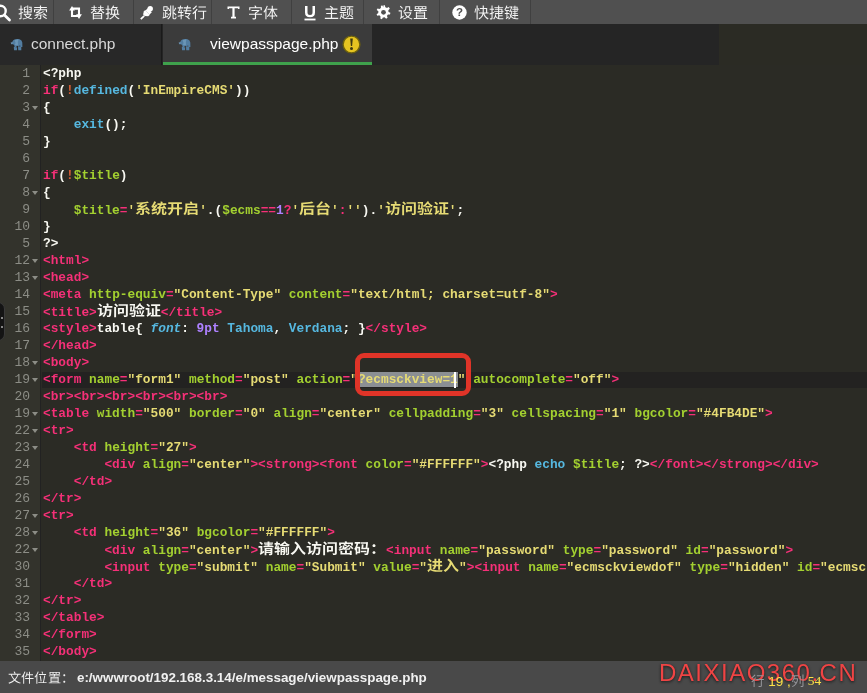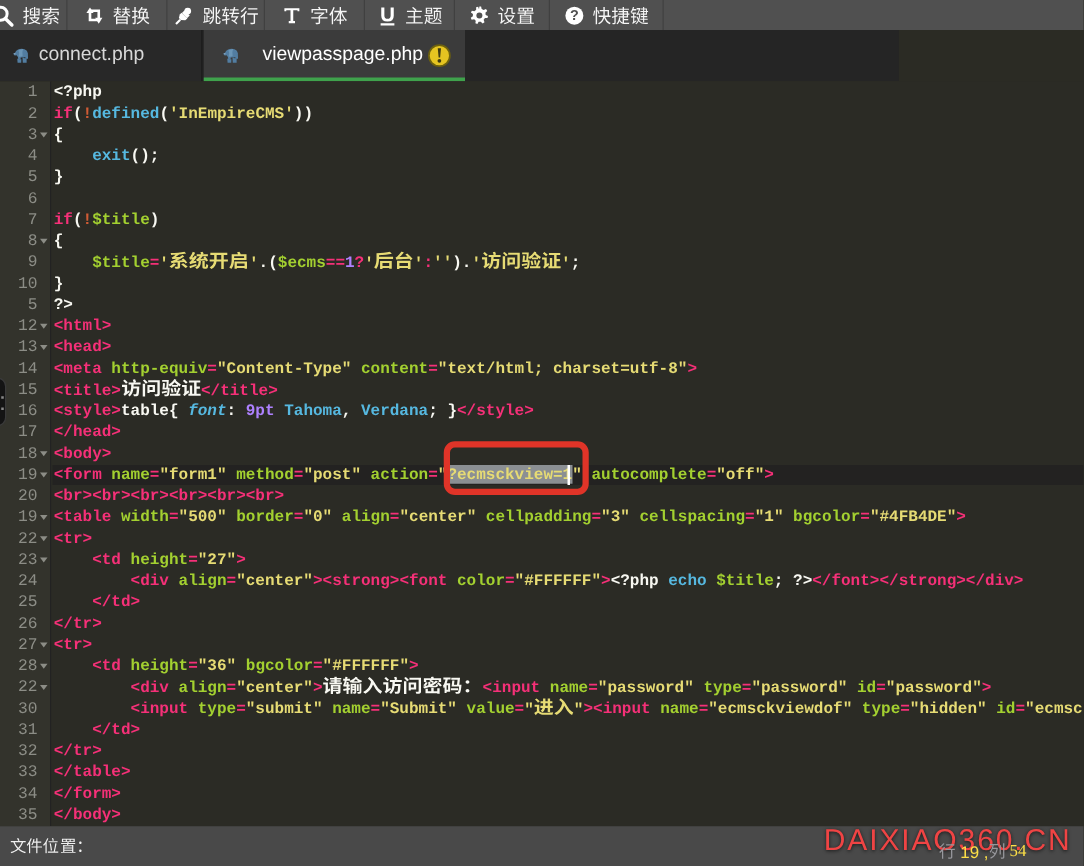--- a/index.html
+++ b/index.html
@@ -344,20 +344,21 @@
         </svg>
         <svg class="s" viewBox="0 0 1000 1000" preserveAspectRatio="none">
           <use href="#g19"></use>
         </svg>
         <svg class="s" viewBox="0 0 1000 1000" preserveAspectRatio="none">
           <use href="#g30"></use>
         </svg>
         <svg class="s" viewBox="0 0 1000 1000" preserveAspectRatio="none">
           <use href="#g37"></use>
         </svg>
+        <span class="spath">e:/wwwroot/192.168.3.14/e/message/viewpasspage.php</span>
       </div>
 </div>
 <div class="wm">DAIXIAO360.CN</div>
 <div class="rc">
       <svg class="r" viewBox="0 0 1000 1000" preserveAspectRatio="none">
         <use href="#g31"></use>
       </svg>
       <span style="font-family:'Liberation Sans'">&nbsp;19 ,</span>
       <svg class="r" viewBox="0 0 1000 1000" preserveAspectRatio="none">
         <use href="#g21"></use>

